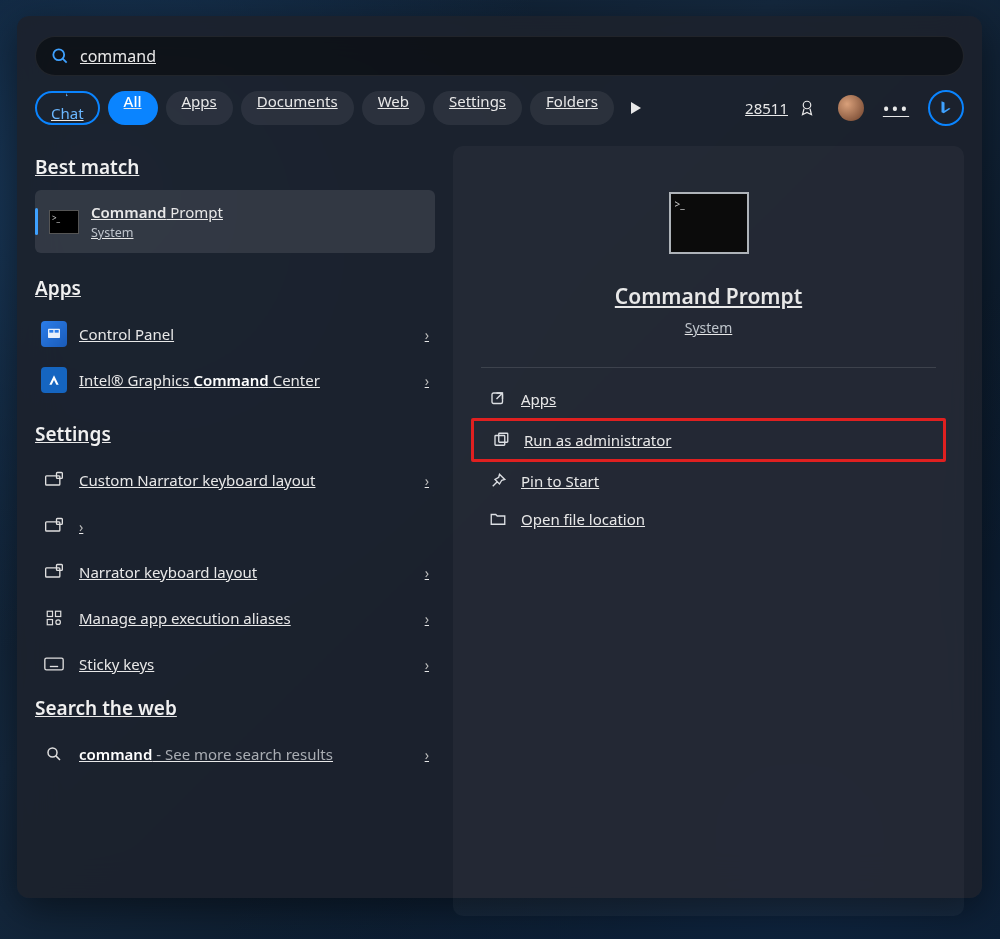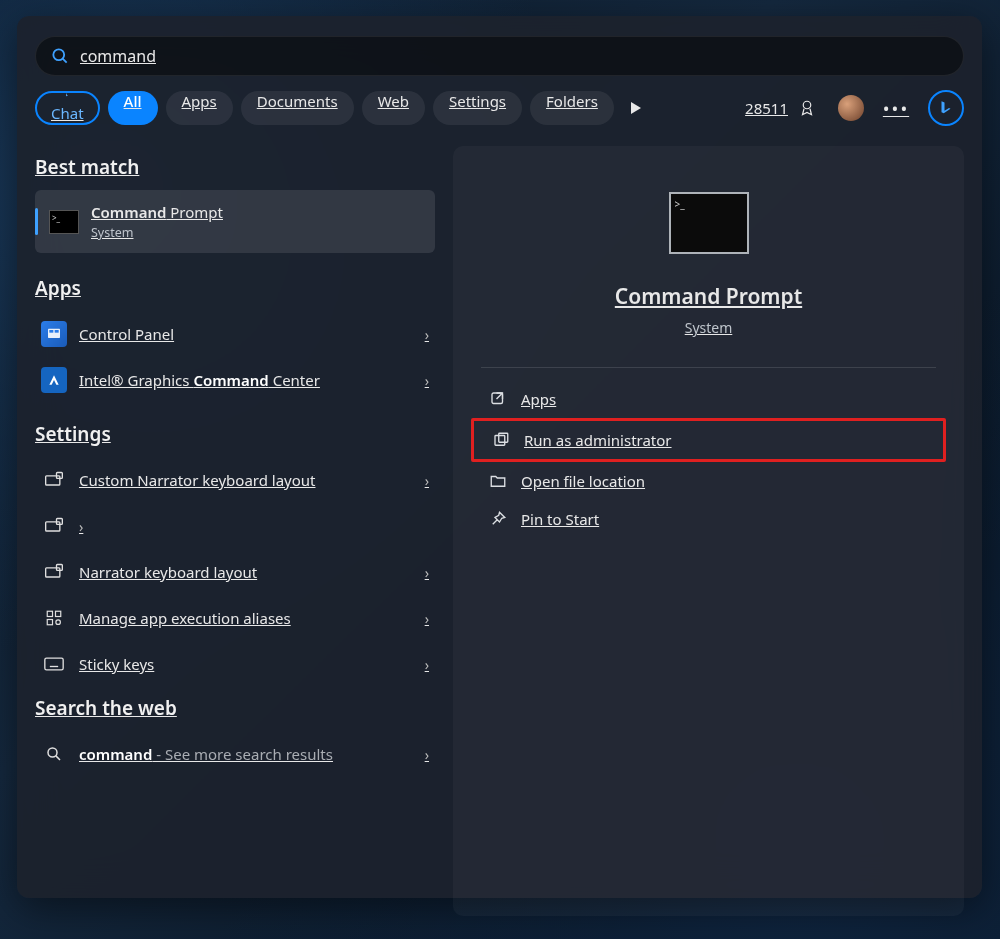--- a/index.html
+++ b/index.html
@@ -336,29 +336,29 @@
           <svg class="action-icon" viewBox="0 0 24 24" fill="none" stroke="currentColor" stroke-width="1.8">
               <rect x="4" y="6" width="13" height="13" rx="1"></rect>
               <rect x="9" y="3" width="12" height="12" rx="1"></rect>
             </svg>
           <span>Run as administrator</span>
         </div>
       </div>
 
       <div class="action-row">
         <svg class="action-icon" viewBox="0 0 24 24" fill="none" stroke="currentColor" stroke-width="1.8">
+            <path d="M14 3l7 7-4 1-3 5-3-3-6 6 6-6-3-3 5-3z"></path>
+          </svg>
+        <span>Pin to Start</span>
+      </div>
+
+      <div class="action-row">
+        <svg class="action-icon" viewBox="0 0 24 24" fill="none" stroke="currentColor" stroke-width="1.8">
             <path d="M3 6h6l2 2h10v11H3z"></path>
           </svg>
         <span>Open file location</span>
       </div>
 
-      <div class="action-row">
-        <svg class="action-icon" viewBox="0 0 24 24" fill="none" stroke="currentColor" stroke-width="1.8">
-            <path d="M14 3l7 7-4 1-3 5-3-3-6 6 6-6-3-3 5-3z"></path>
-          </svg>
-        <span>Pin to Start</span>
-      </div>
-
 
     </div>
   </div>
 
 </div>
 
 </body></html>

